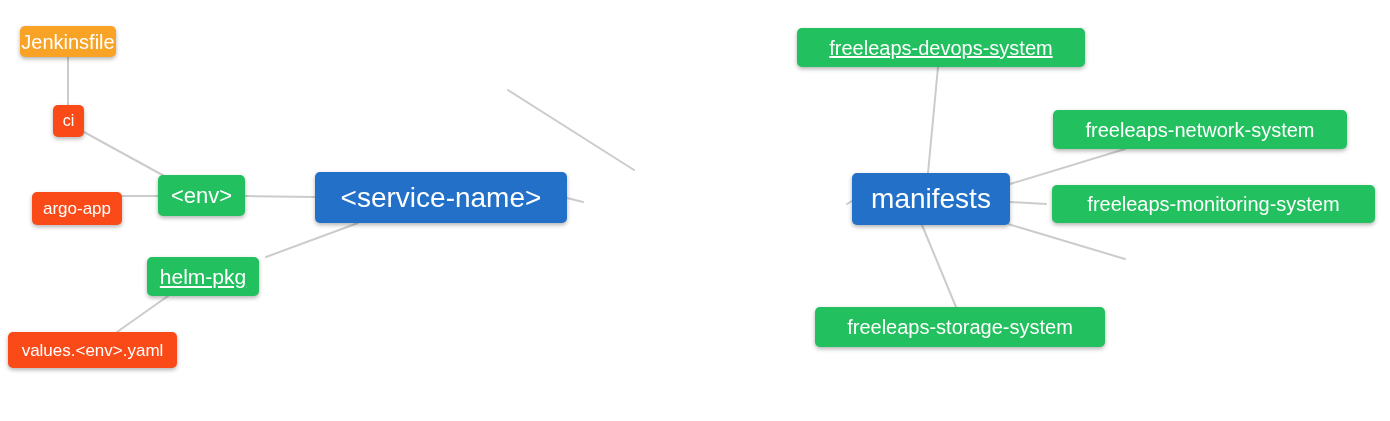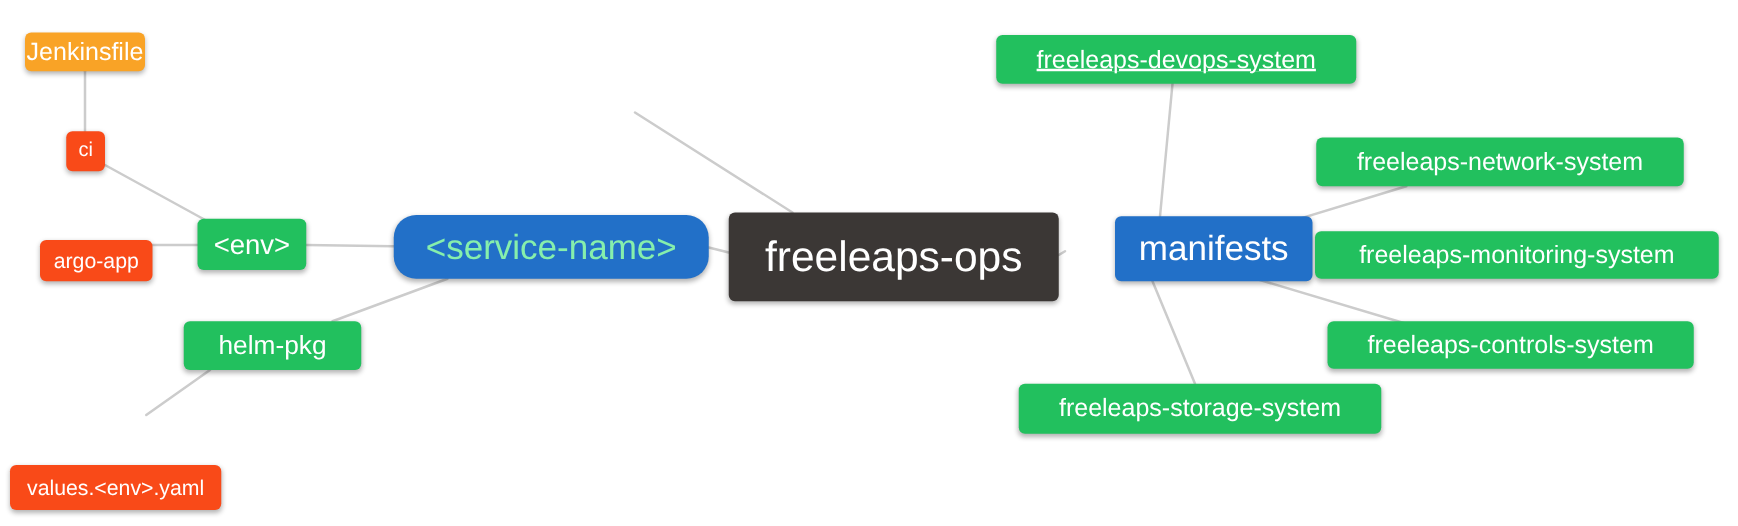--- a/index.html
+++ b/index.html
@@ -54,23 +54,21 @@
       <line x1="928" y1="173" x2="938" y2="67" stroke="#CCCCCC" stroke-width="2" stroke-linecap="round"></line>
       <line x1="1010" y1="184" x2="1125" y2="149" stroke="#CCCCCC" stroke-width="2" stroke-linecap="round"></line>
       <line x1="1010" y1="202" x2="1046" y2="204" stroke="#CCCCCC" stroke-width="2" stroke-linecap="round"></line>
       <line x1="1008" y1="224" x2="1125" y2="259" stroke="#CCCCCC" stroke-width="2" stroke-linecap="round"></line>
       <line x1="922" y1="225" x2="956" y2="307" stroke="#CCCCCC" stroke-width="2" stroke-linecap="round"></line>
     </svg>
     <div class="node" style="left: 20px; top: 26px; width: 96px; height: 31px; font-size: 20px; background: rgb(249, 163, 38); color: rgb(255, 255, 255);">Jenkinsfile</div>
     <div class="node" style="left: 53px; top: 105px; width: 31px; height: 32px; font-size: 16px; background: rgb(249, 74, 24); color: rgb(255, 255, 255);">ci</div>
     <div class="node" style="left: 32px; top: 179px; width: 90px; height: 33px; font-size: 17px; background: rgb(249, 74, 24); color: rgb(255, 255, 255); margin-top: 13px;">argo-app</div>
     <div class="node" style="left: 158px; top: 175px; width: 87px; height: 41px; font-size: 22px; background: rgb(34, 192, 94); color: rgb(255, 255, 255);">&lt;env&gt;</div>
-    <div class="node" style="left: 147px; top: 257px; width: 142px; height: 39px; font-size: 21px; background: rgb(34, 192, 94); color: rgb(255, 255, 255);">helm-pkg</div>
-    <div class="node" style="left: 8px; top: 332px; width: 169px; height: 36px; font-size: 17px; background: rgb(249, 74, 24); color: rgb(255, 255, 255); margin-top: 40px;">values.&lt;env&gt;.yaml</div>
-    <div class="node" style="left: 315px; top: 172px; width: 252px; height: 51px; font-size: 28px; background: rgb(34, 112, 200); color: #86efac; border-radius: 18px;">&lt;service-name&gt;</div>
-    <div class="node" style="left: 583px; top: 170px; width: 264px; height: 71px; font-size: 34px; background: rgb(59, 55, 53); color: rgb(255, 255, 255);">freeleaps-ops</div>
-    <div class="node" style="left: 852px; top: 173px; width: 158px; height: 52px; font-size: 28px; background: rgb(34, 112, 200); color: rgb(255, 255, 255); margin-left: 40px;">manifests</div>
+    <div class="node" style="left: 147px; top: 257px; width: 112px; height: 39px; font-size: 21px; background: rgb(34, 192, 94); color: rgb(255, 255, 255); text-decoration: underline;">helm-pkg</div>
+    <div class="node" style="left: 8px; top: 332px; width: 169px; height: 36px; font-size: 17px; background: rgb(249, 74, 24); color: rgb(255, 255, 255);">values.&lt;env&gt;.yaml</div>
+    <div class="node" style="left: 315px; top: 172px; width: 252px; height: 51px; font-size: 28px; background: rgb(34, 112, 200); color: #ffffff;">&lt;service-name&gt;</div>
+    <div class="node" style="left: 852px; top: 173px; width: 158px; height: 52px; font-size: 28px; background: rgb(34, 112, 200); color: rgb(255, 255, 255);">manifests</div>
     <div class="node" style="left: 797px; top: 28px; width: 288px; height: 39px; font-size: 20px; background: rgb(34, 192, 94); color: rgb(255, 255, 255); text-decoration: underline;">freeleaps-devops-system</div>
     <div class="node" style="left: 1053px; top: 110px; width: 294px; height: 39px; font-size: 20px; background: rgb(34, 192, 94); color: rgb(255, 255, 255);">freeleaps-network-system</div>
     <div class="node" style="left: 1052px; top: 185px; width: 323px; height: 38px; font-size: 20px; background: rgb(34, 192, 94); color: rgb(255, 255, 255);">freeleaps-monitoring-system</div>
-    <div class="node" style="left: 1062px; top: 257px; width: 293px; height: 38px; font-size: 20px; background: rgb(34, 192, 94); color: rgb(255, 255, 255);">freeleaps-controls-system</div>
     <div class="node" style="left: 815px; top: 307px; width: 290px; height: 40px; font-size: 20px; background: rgb(34, 192, 94); color: rgb(255, 255, 255);">freeleaps-storage-system</div>
   </div>
 
 </body></html>

